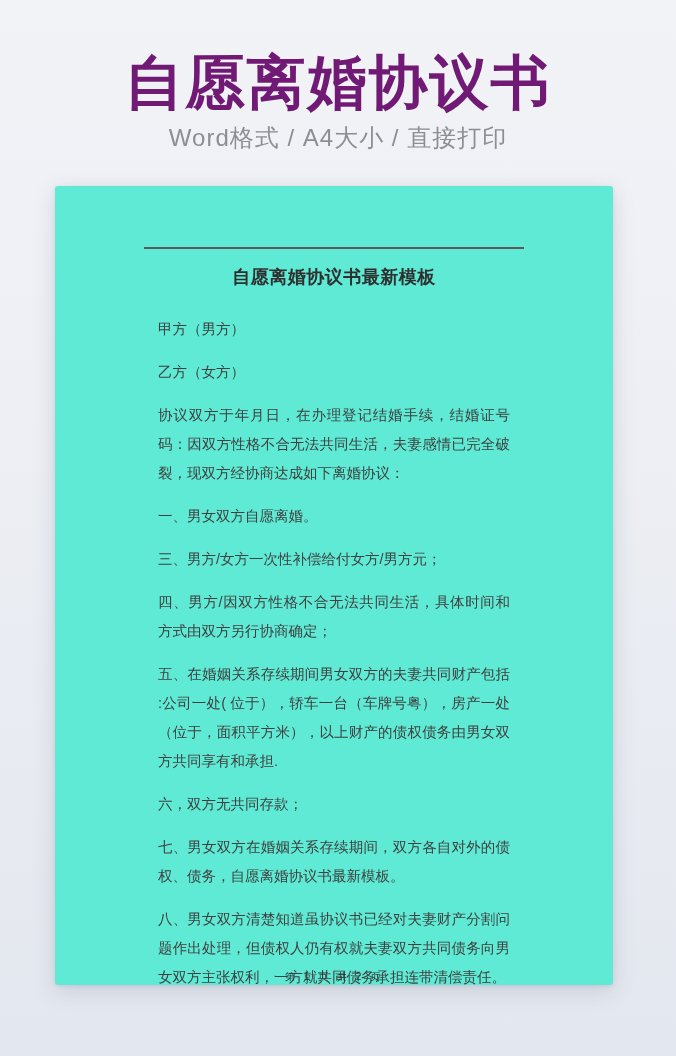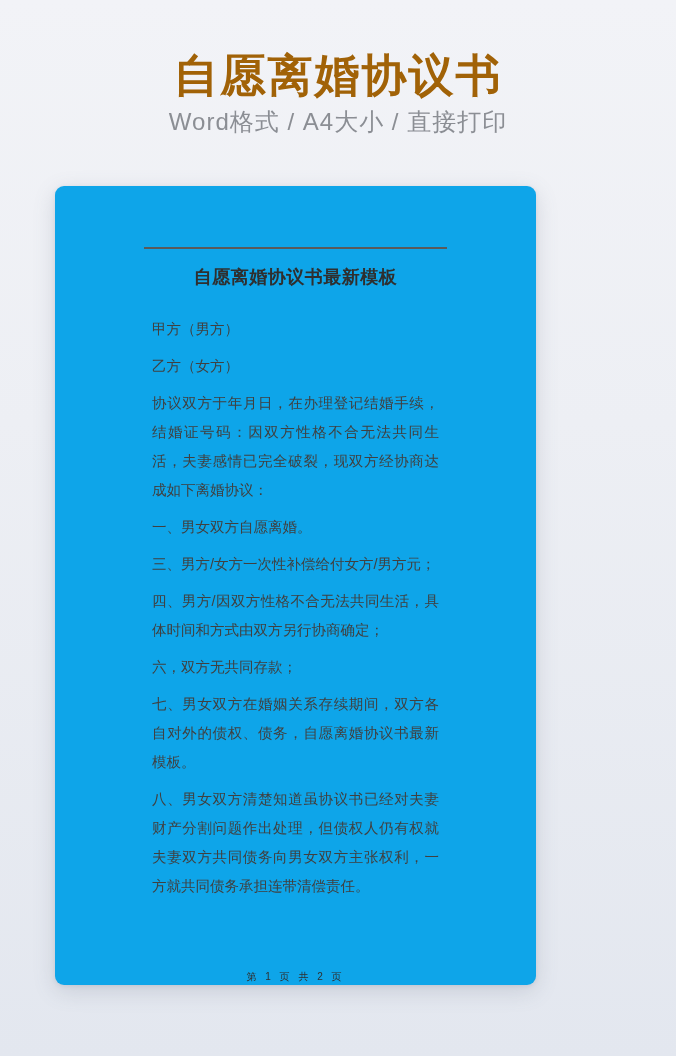--- a/index.html
+++ b/index.html
@@ -8,40 +8,40 @@
     font-family: "Liberation Sans", "DejaVu Sans", sans-serif;
     background: linear-gradient(180deg, #f2f3f7 0%, #edeff4 40%, #e3e7ef 100%);
     position: relative;
     overflow: hidden;
   }
   .preview-header {
     text-align: center;
     padding-top: 50px;
   }
   .preview-title {
-    font-size: 45px;
+    font-size: 59px;
     font-weight: 800;
-    color: #a16207;
+    color: #701a75;
     letter-spacing: 2px;
     line-height: 1.15;
   }
   .preview-subtitle {
     margin-top: 4px;
     font-size: 24px;
     color: #8b8e94;
     letter-spacing: 1px;
   }
   .document-page {
     position: absolute;
     left: 55px;
     top: 186px;
-    width: 481px;
+    width: 558px;
     height: 799px;
-    background: #0ea5e9;
-    border-radius: 9px;
+    background: #5eead4;
+    border-radius: 3px;
     box-shadow: 0 6px 22px rgba(90, 100, 120, 0.20), 0 1px 4px rgba(90, 100, 120, 0.12);
   }
   .page-content {
     padding: 0 89px;
     height: 100%;
     position: relative;
   }
   .top-rule {
     margin-top: 61px;
     height: 2px;
@@ -55,21 +55,21 @@
     color: #2f2f2f;
     letter-spacing: 0.5px;
   }
   .doc-body {
     margin-top: 26px;
     font-size: 14.5px;
     line-height: 29px;
     color: #404040;
     text-align: justify;
   }
-  .doc-body p { margin: 8px; }
+  .doc-body p { margin: 14px; }
   .page-footer {
     position: absolute;
     left: 0;
     right: 0;
     bottom: 62px;
     text-align: center;
     font-size: 10px;
     font-weight: 400;
     color: #2f2f2f;
     letter-spacing: 3px;
@@ -88,19 +88,20 @@
     <div class="top-rule"></div>
     <div class="doc-title">自愿离婚协议书最新模板</div>
     <div class="doc-body">
 
     <p>甲方（男方）</p>
         <p>乙方（女方）</p>
         <p>协议双方于年月日，在办理登记结婚手续，结婚证号码：因双方性格不合无法共同生活，夫妻感情已完全破裂，现双方经协商达成如下离婚协议：</p>
         <p>一、男女双方自愿离婚。</p>
         <p>三、男方/女方一次性补偿给付女方/男方元；</p>
         <p>四、男方/因双方性格不合无法共同生活，具体时间和方式由双方另行协商确定；</p>
+        <p>五、在婚姻关系存续期间男女双方的夫妻共同财产包括 :公司一处( 位于），轿车一台（车牌号粤），房产一处（位于，面积平方米），以上财产的债权债务由男女双方共同享有和承担.</p>
         <p>六，双方无共同存款；</p>
         <p>七、男女双方在婚姻关系存续期间，双方各自对外的债权、债务，自愿离婚协议书最新模板。</p>
         <p>八、男女双方清楚知道虽协议书已经对夫妻财产分割问题作出处理，但债权人仍有权就夫妻双方共同债务向男女双方主张权利，一方就共同债务承担连带清偿责任。</p>
       </div>
     <div class="page-footer">第 1 页 共 2 页</div>
   </div>
 </div>
 
 </body></html>

